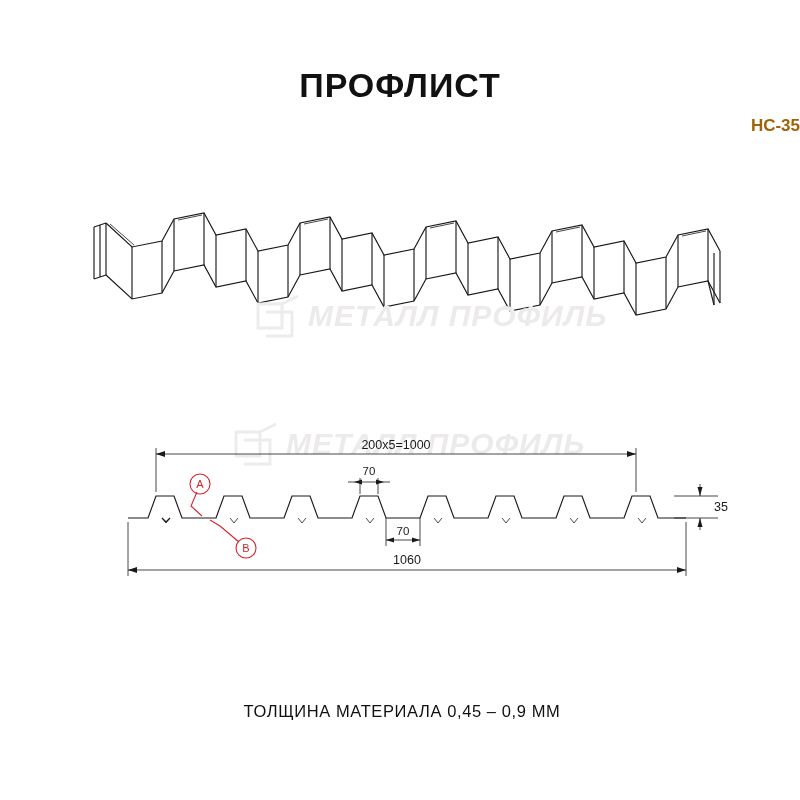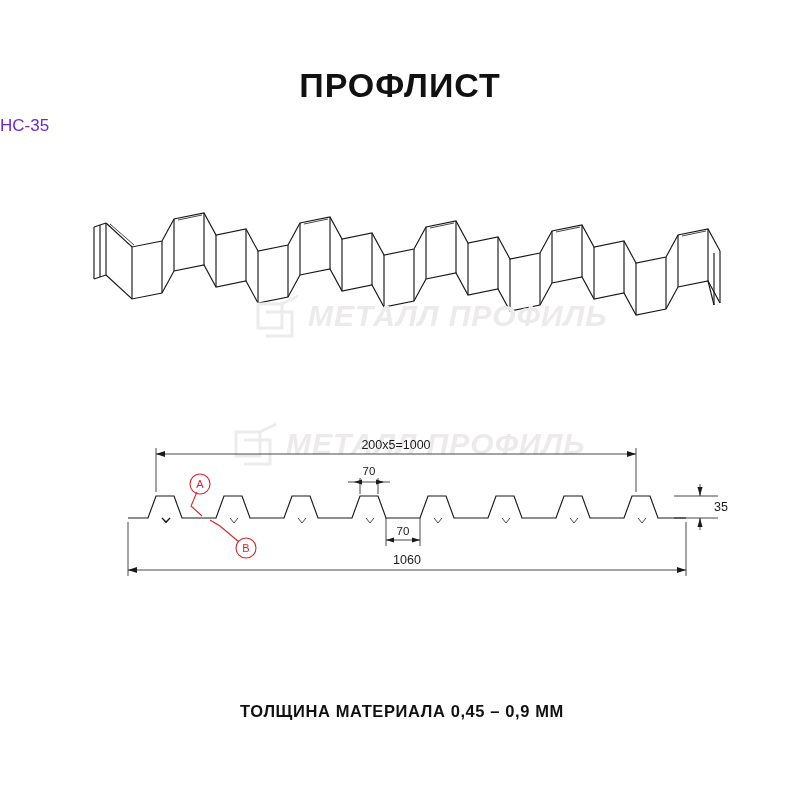--- a/index.html
+++ b/index.html
@@ -21,24 +21,24 @@
     top: 66px; left: 0; right: 0;
     text-align: center;
     font-size: 34px;
     font-weight: bold;
     letter-spacing: 1px;
     color: #111;
   }
   .subtitle {
     position: absolute;
     top: 116px; left: 0; right: 0;
-    text-align: left;
+    text-align: right;
     font-size: 17px;
-    font-weight: normal;
-    color: #6d28d9;
+    font-weight: bold;
+    color: #a16207;
   }
   
   .view3d {
     position: absolute;
     left: 70px; top: 195px;
     width: 670px; height: 160px;
   }
   
   .wm {
     position: absolute;
@@ -54,21 +54,21 @@
     left: 70px; top: 430px;
     width: 670px; height: 180px;
   }
   
   .footer {
     position: absolute;
     left: 4px; right: 0;
     top: 702px;
     text-align: center;
     font-size: 16.5px;
-    font-weight: bold;
+    font-weight: normal;
     letter-spacing: 0.6px;
     color: #111;
   }
   svg { display: block; overflow: visible; }
   .ln { fill: none; stroke: #1a1a1a; stroke-width: 1.15; stroke-linejoin: miter; stroke-linecap: butt; }
   .ln-thin { fill: none; stroke: #1a1a1a; stroke-width: 0.8; }
   .dim { fill: none; stroke: #1a1a1a; stroke-width: 0.8; }
   .red { stroke: #d8232a; fill: none; stroke-width: 1.1; }
   .red-txt { fill: #d8232a; font-size: 11px; font-family: "Liberation Sans", sans-serif; }
   .dimtxt { fill: #1a1a1a; font-size: 12.5px; font-family: "Liberation Sans", sans-serif; }

